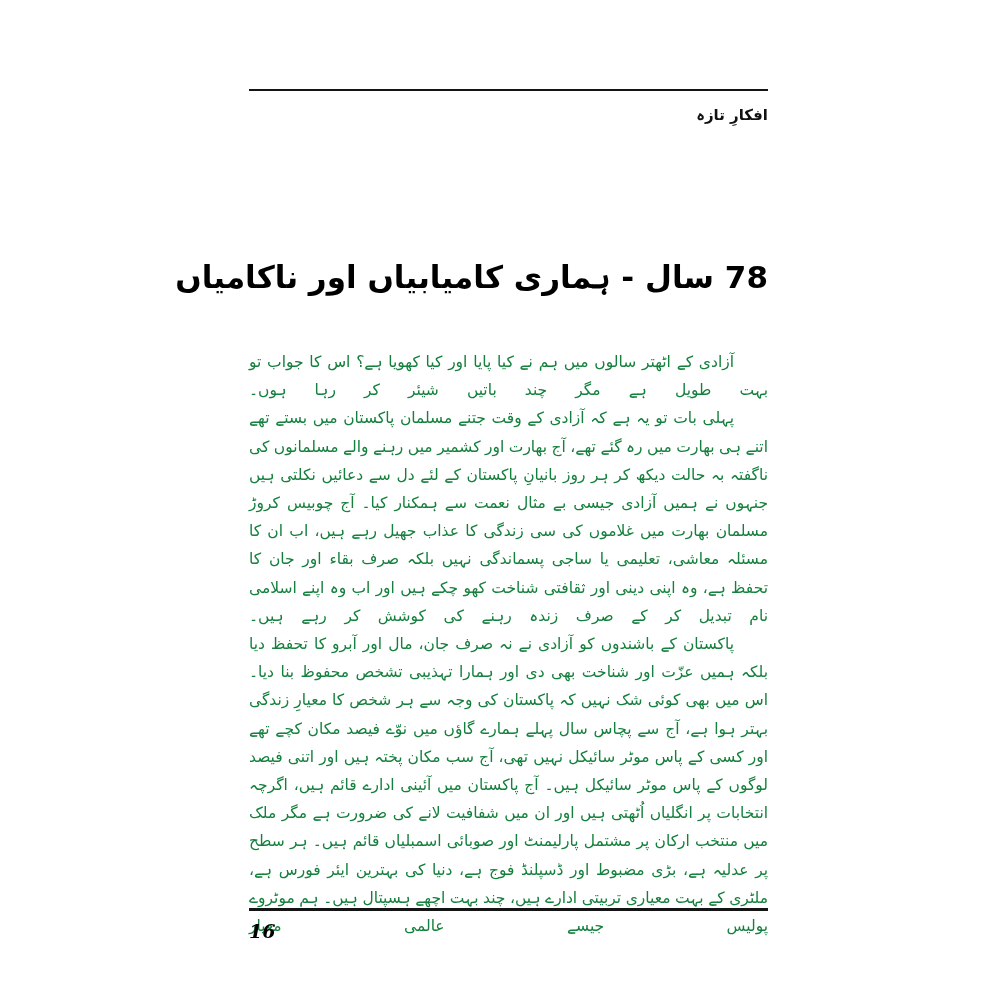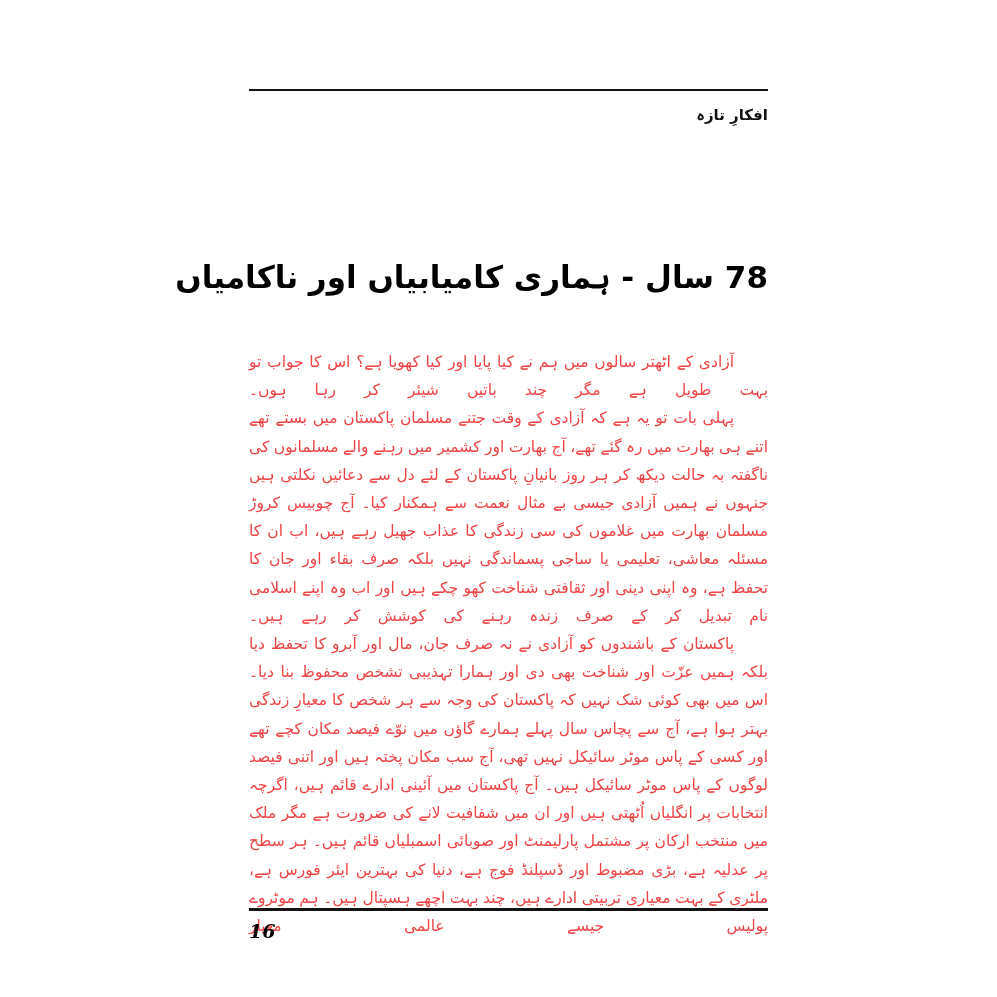--- a/index.html
+++ b/index.html
@@ -80,21 +80,21 @@
     left: 249px;
     width: 519px;
     direction: rtl;
     text-align: justify;
     text-align-last: justify;
     font-family: "DejaVu Sans", sans-serif;
     font-size: 15.5px;
     line-height: 28.2px;
     letter-spacing: -0.45px;
     word-spacing: -0.5px;
-    color: #ef4444;
+    color: #15803d;
   }
   .body-block p {
     margin: 0;
     text-indent: 34px;
     text-align: justify;
     text-align-last: justify;
   }
   .body-block p:last-child {
     text-align-last: justify;
   }

